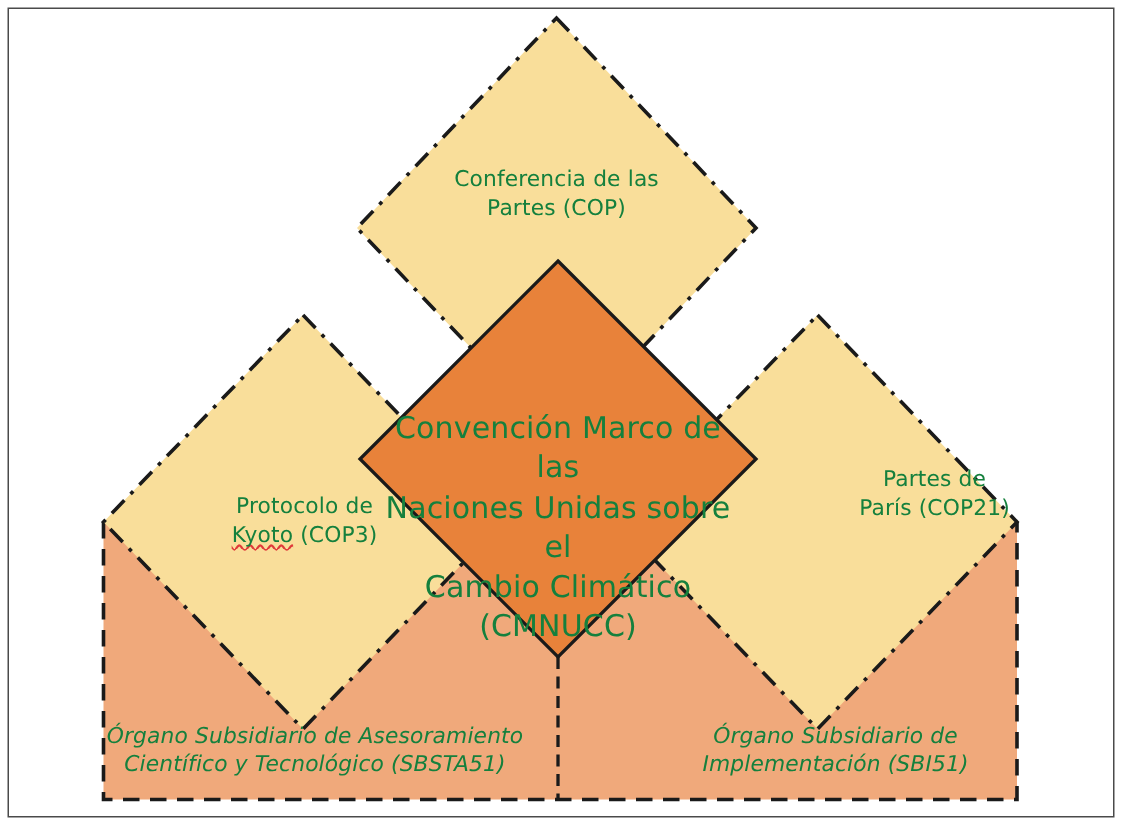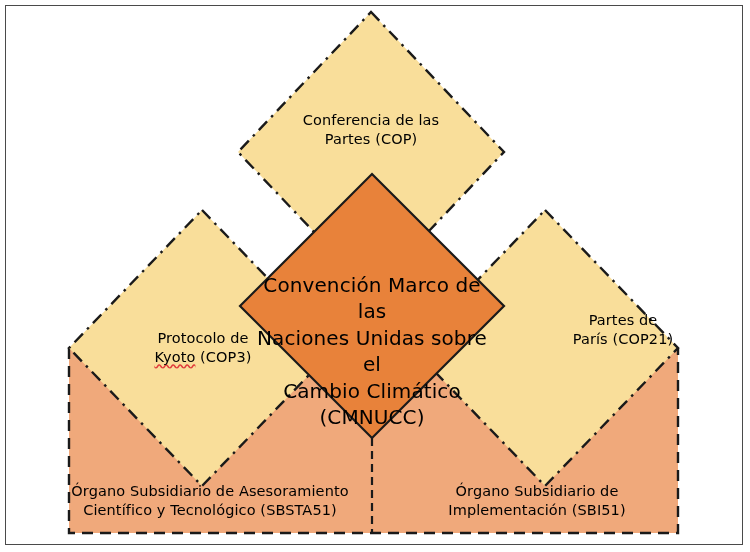--- a/index.html
+++ b/index.html
@@ -30,36 +30,36 @@
   #diagram-svg {
     position: absolute;
     left: 0;
     top: 0;
     width: 750px;
     height: 552px;
   }
   .label {
     position: absolute;
     text-align: center;
-    color: #000000;
+    color: #15803d;
     line-height: 1.32;
     white-space: pre-line;
     pointer-events: none;
     letter-spacing: 0.1px;
   }
   .label-yellow { font-size: 14.5px; }
   .label-center { font-size: 20px; }
-  .label-base   { font-size: 14.5px; }
+  .label-base   { font-size: 14.5px; font-style: italic; }
 
   #label-cop        { left: 255px; top: 111px; width: 232px; }
   #label-kyoto      { left: 92px;  top: 329px; width: 222px; }
   #label-paris      { left: 512px; top: 311px; width: 222px; }
   #label-cmnucc     { left: 252px; top: 272px; width: 240px; }
   #label-sbsta      { left: 60px;  top: 482px; width: 300px; }
-  #label-sbi        { left: 396px; top: 482px; width: 282px; }
+  #label-sbi        { left: 416px; top: 482px; width: 282px; }
 
   .spell-error {
     text-decoration: underline wavy #e03a3a;
     text-decoration-skip-ink: none;
   }
 </style>
 </head>
 <body>
 
 <div id="figure">

